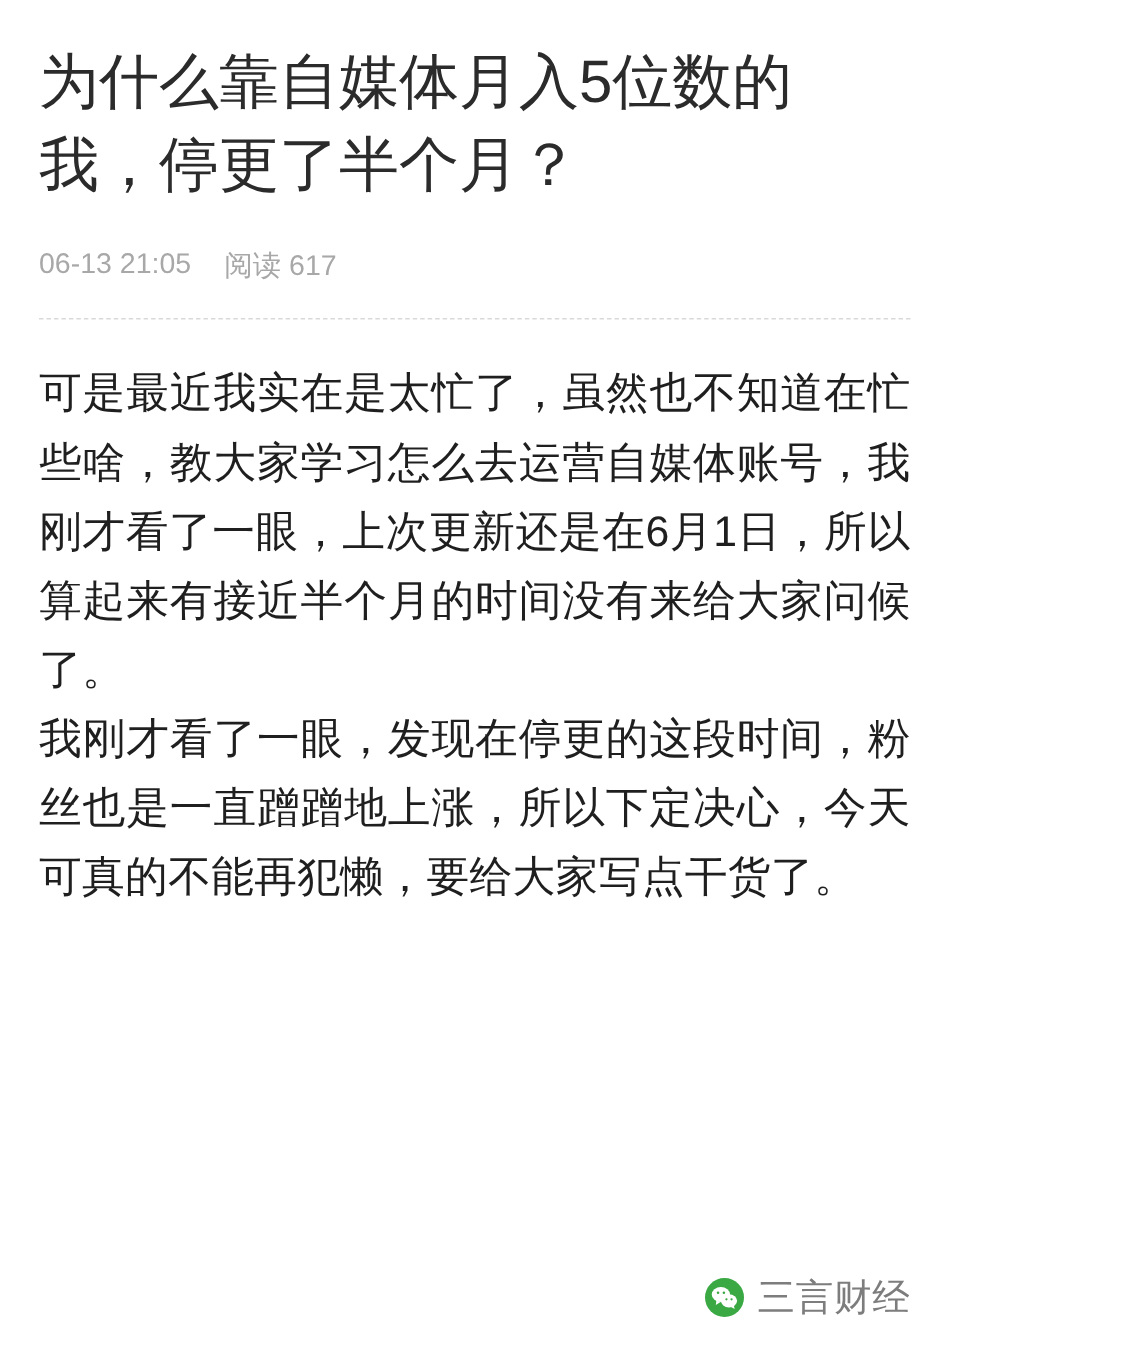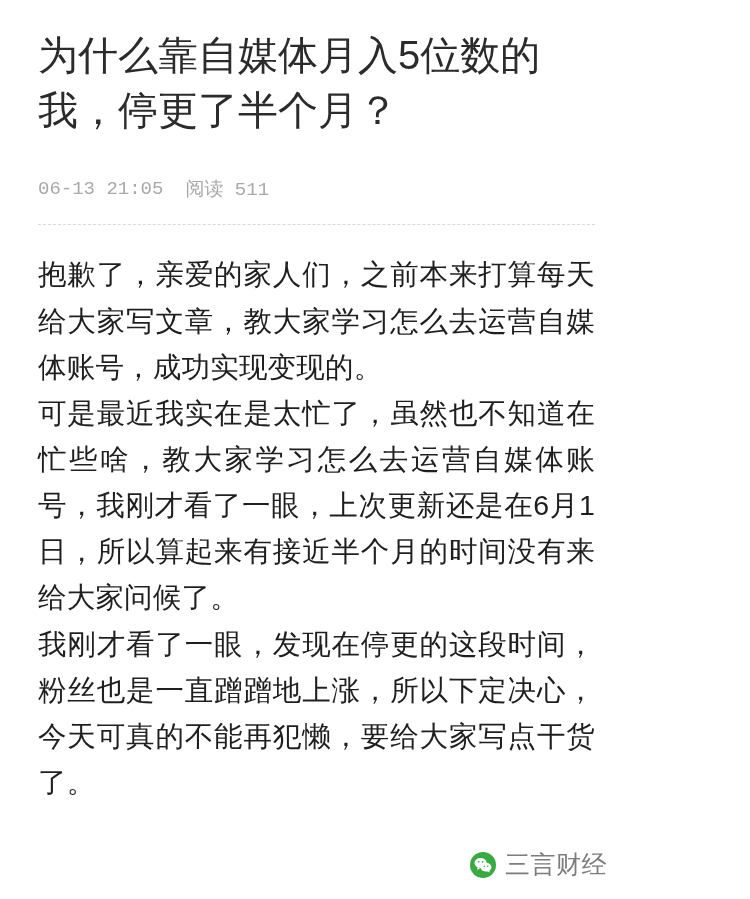--- a/index.html
+++ b/index.html
@@ -11,41 +11,40 @@
     height: 899px;
     background: #ffffff;
     font-family: "Liberation Sans", sans-serif;
     overflow: hidden;
   }
   .page {
     position: relative;
     width: 633px;
     height: 899px;
     box-sizing: border-box;
-    padding: 0 38px;
+    padding: 0 26px;
     background: #ffffff;
   }
   .article-title {
     font-size: 40px;
     line-height: 1.38;
     color: #2b2b2b;
     font-weight: 400;
     letter-spacing: 0px;
     padding-top: 28px;
     margin: 0;
     max-width: 640px;
   }
   .meta-row {
     display: flex;
     align-items: center;
-    margin-top: 38px;
+    margin-top: 26px;
     font-size: 19px;
     color: #a8a8a8;
     font-weight: 400;
-    font-family: Liberation Mono, monospace;
   }
   .meta-date {
     margin-right: 22px;
   }
   .meta-reads {
     letter-spacing: 0px;
   }
   .divider {
     margin-top: 22px;
     border: 0;
@@ -94,27 +93,26 @@
 </style>
 </head>
 <body>
 
 <div class="page">
 
   <h1 class="article-title">为什么靠自媒体月入5位数的我，停更了半个月？</h1>
 
   <div class="meta-row">
     <span class="meta-date">06-13 21:05</span>
-    <span class="meta-reads">阅读 511</span>
+    <span class="meta-reads">阅读 617</span>
   </div>
 
   <hr class="divider">
 
   <div class="body-text">
-    <p>抱歉了，亲爱的家人们，之前本来打算每天给大家写文章，教大家学习怎么去运营自媒体账号，成功实现变现的。</p>
     <p>可是最近我实在是太忙了，虽然也不知道在忙些啥，教大家学习怎么去运营自媒体账号，我刚才看了一眼，上次更新还是在6月1日，所以算起来有接近半个月的时间没有来给大家问候了。</p>
     <p>我刚才看了一眼，发现在停更的这段时间，粉丝也是一直蹭蹭地上涨，所以下定决心，今天可真的不能再犯懒，要给大家写点干货了。</p>
   </div>
 
   <div class="footer">
     <span class="footer-logo">
       <svg width="18" height="16" viewBox="0 0 18 16" xmlns="http://www.w3.org/2000/svg">
         <ellipse cx="6.6" cy="6" rx="6.1" ry="5" fill="#ffffff"></ellipse>
         <polygon points="3.6,10 3.2,13 6.4,11" fill="#ffffff"></polygon>
         <ellipse cx="12" cy="10.2" rx="5.4" ry="4.4" fill="#ffffff"></ellipse>

